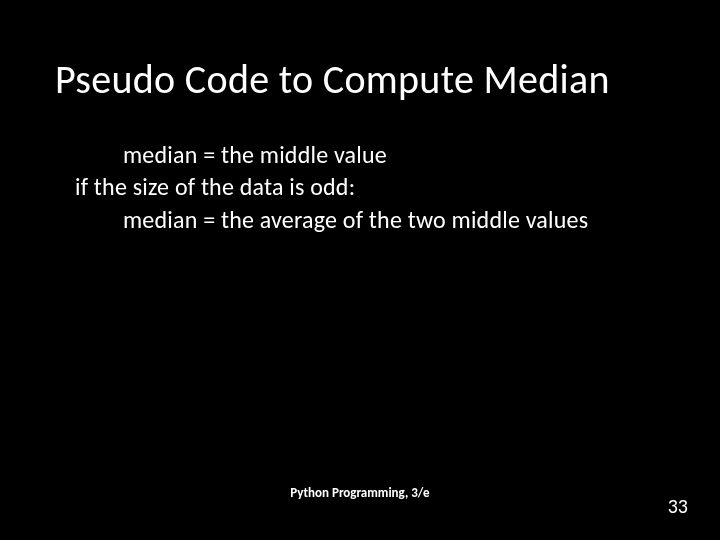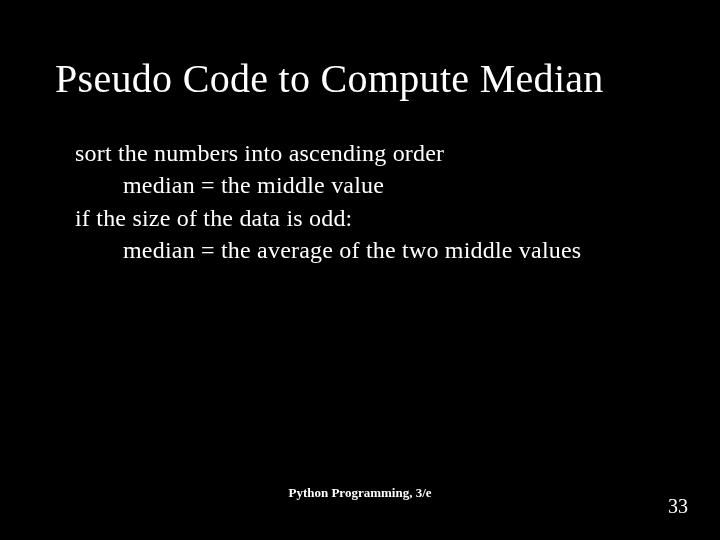--- a/index.html
+++ b/index.html
@@ -1,19 +1,18 @@
 <!DOCTYPE html>
 <html><head>
   <meta charset="utf-8">
   <style>
     * {
       margin: 0;
       padding: 0;
       box-sizing: border-box;
-      font-family: Liberation Serif, serif;
     }
     body {
       width: 720px;
       height: 540px;
       background: #000000;
       color: #ffffff;
       font-family: Calibri, 'Segoe UI', Arial, sans-serif;
       position: relative;
       overflow: hidden;
     }
@@ -65,21 +64,20 @@
       color: #ffffff;
       margin-top: 28px;
     }
   </style>
 </head>
 <body>
 
 <div class="slide">
   <h1 class="title">Pseudo Code to Compute Median</h1>
   <div class="content">
-    <div class="line">sort the numbers into ascending order</div>
     <div class="line indent">median = the middle value</div>
     <div class="line">if the size of the data is odd:</div>
     <div class="line indent">median = the average of the two middle values</div>
   </div>
   <div class="footer">
     <div class="footer-center">Python Programming, 3/e</div>
     <div class="footer-right">33</div>
   </div>
 </div>
 

